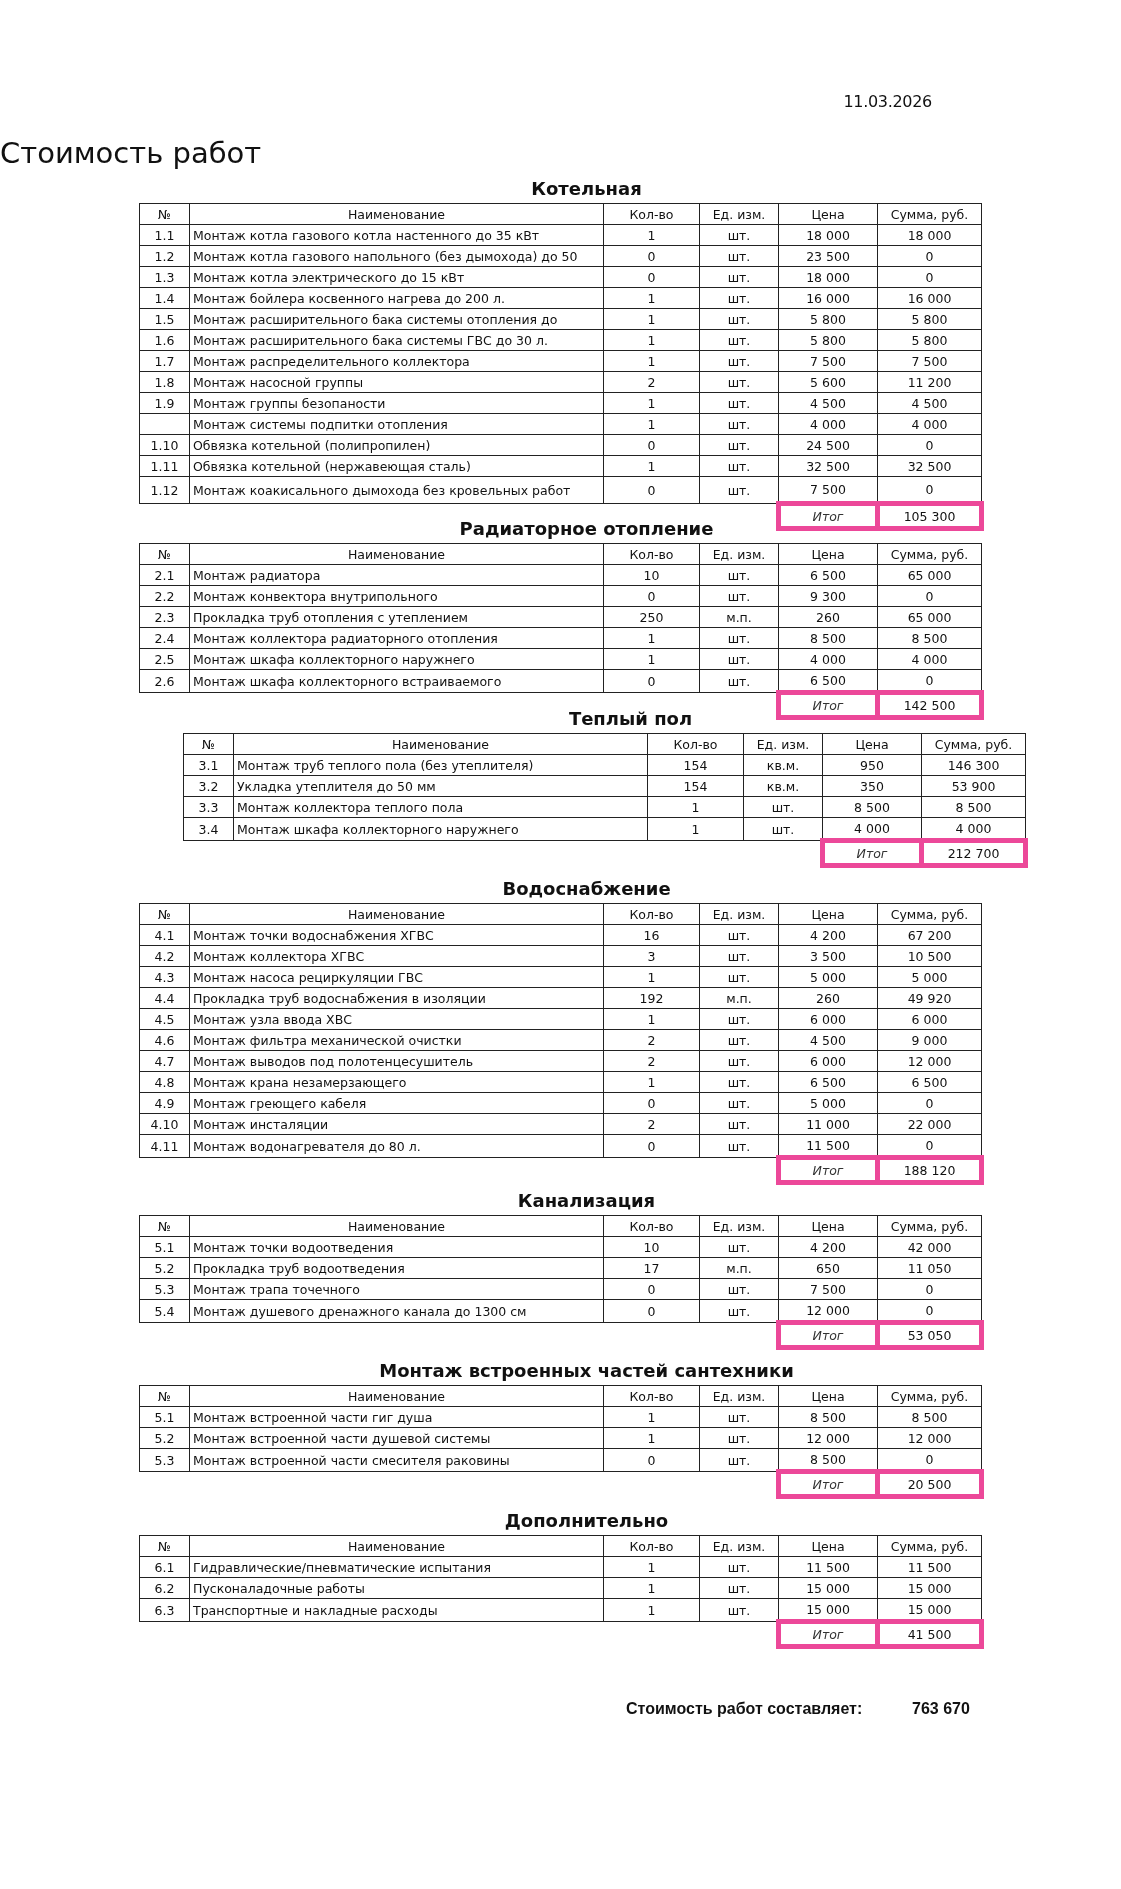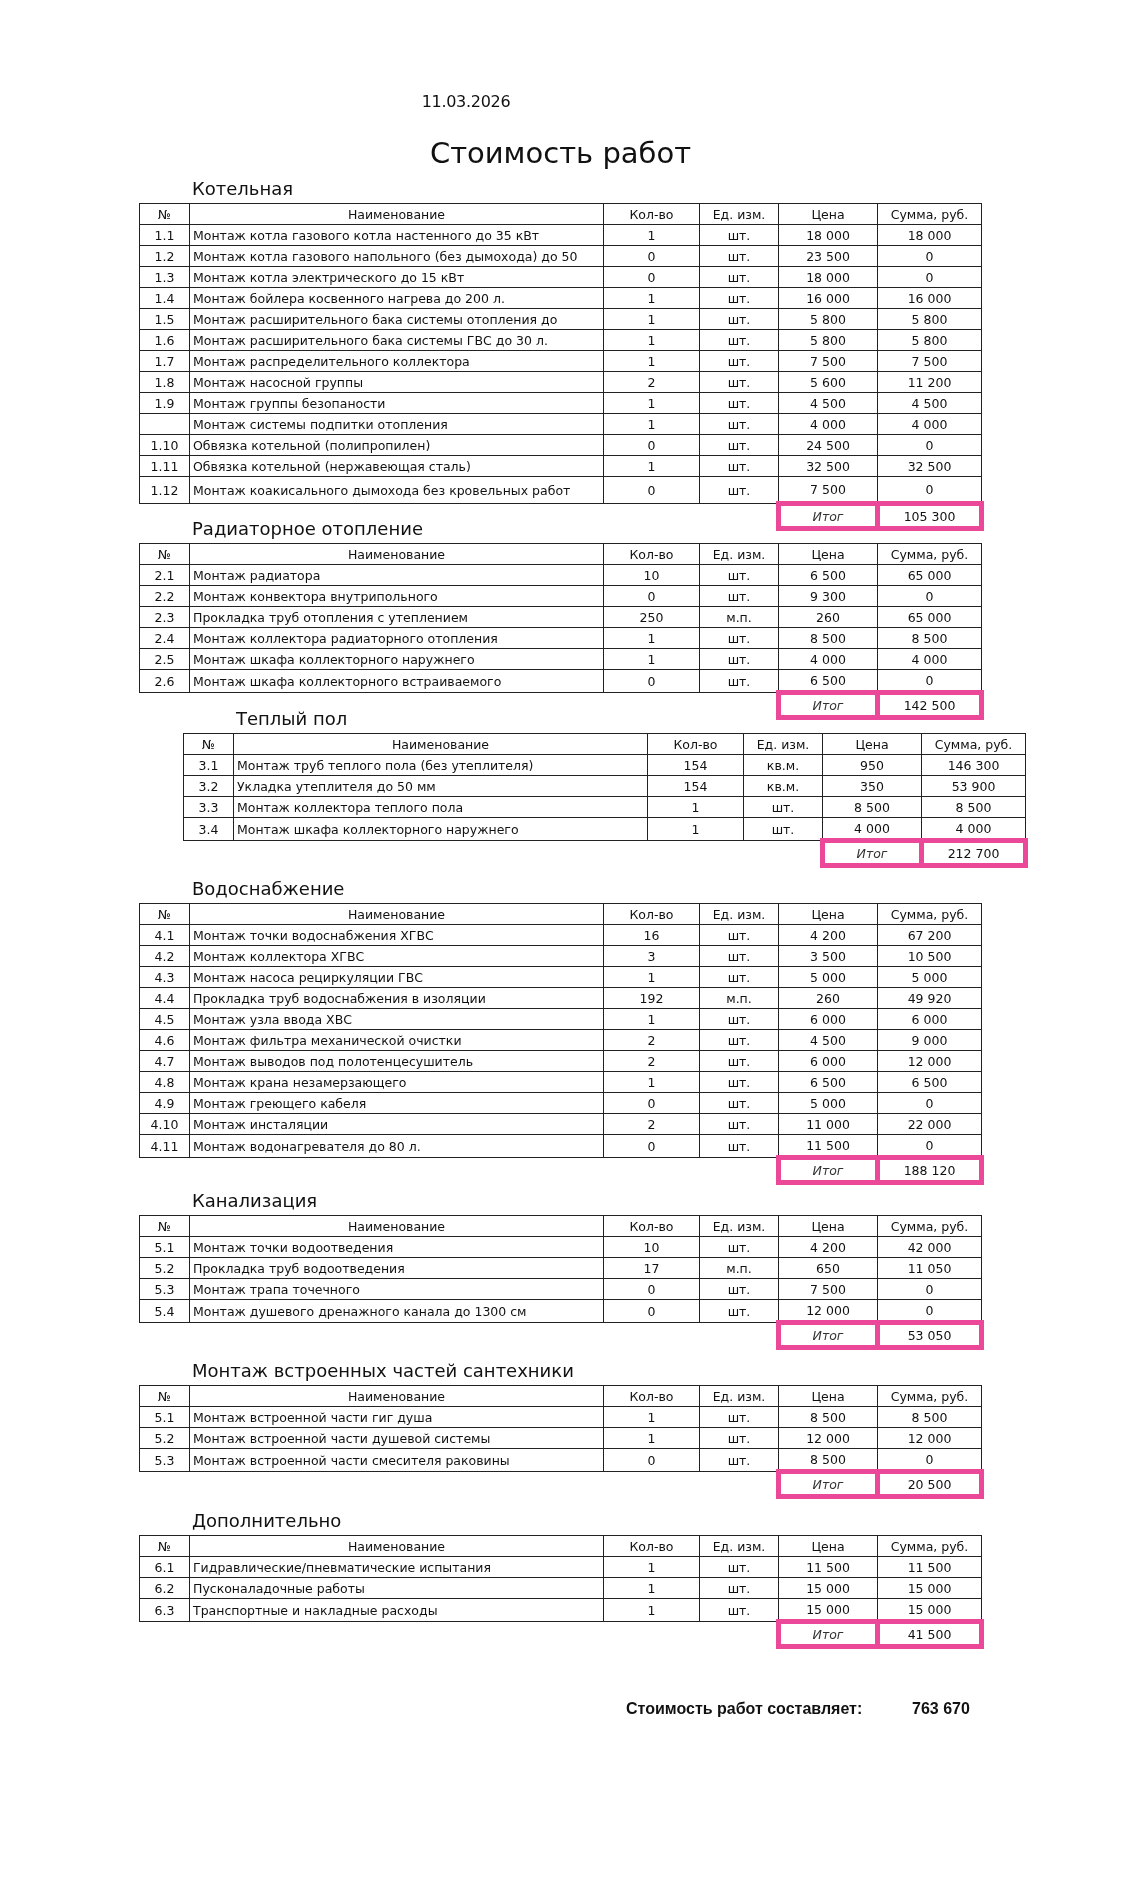--- a/index.html
+++ b/index.html
@@ -1,20 +1,20 @@
 <!DOCTYPE html>
 <html><head>
 <meta charset="utf-8">
 <style>
   html, body { margin:0; padding:0; background:#ffffff; }
   body { width:1121px; height:1889px; position:relative; font-family:"DejaVu Sans", sans-serif; color:#111; overflow:hidden; }
-  .date { position:absolute; top:92px; left:0; width:932px; text-align:center; font-size:16px; letter-spacing:-0.3px; }
-  .title { position:absolute; top:136px; left:0; width:1121px; text-align:center; font-size:29px; }
+  .date { position:absolute; top:92px; left:0; width:932px; text-align:right; font-size:16px; letter-spacing:-0.3px; }
+  .title { position:absolute; top:136px; left:0; width:1121px; text-align:left; font-size:29px; }
   .section { position:absolute; left:139px; width:842px; }
-  .section h2 { margin:0 0 3px 53px; font-weight:normal; font-size:18px; line-height:22px; height:22px; }
+  .section h2 { margin:0 0 3px 53px; font-weight:bold; font-size:18px; line-height:22px; height:22px;text-align:center; }
   table { border-collapse:collapse; width:842px; table-layout:fixed; font-size:12.5px; }
   td, th { border:1px solid #222; height:20px; padding:0 3px; font-weight:normal; white-space:nowrap; overflow:hidden; text-overflow:clip; text-align:center; line-height:19px; }
   td.name { text-align:left; }
   tr.tall td { height:24px; }
   tr.total td { border:none; }
   tr.total td.b { border:5px solid #ec4899; }
   col.c-no { width:50px; } col.c-name { width:414px; } col.c-qty { width:96px; }
   col.c-unit { width:79px; } col.c-price { width:99px; } col.c-sum { width:104px; }
   .grand { position:absolute; top:1700px; left:626px; font-family:"Liberation Sans", sans-serif; font-weight:bold; font-size:16px; }
   .grand .val { position:absolute; left:286px; top:0; white-space:nowrap; }

